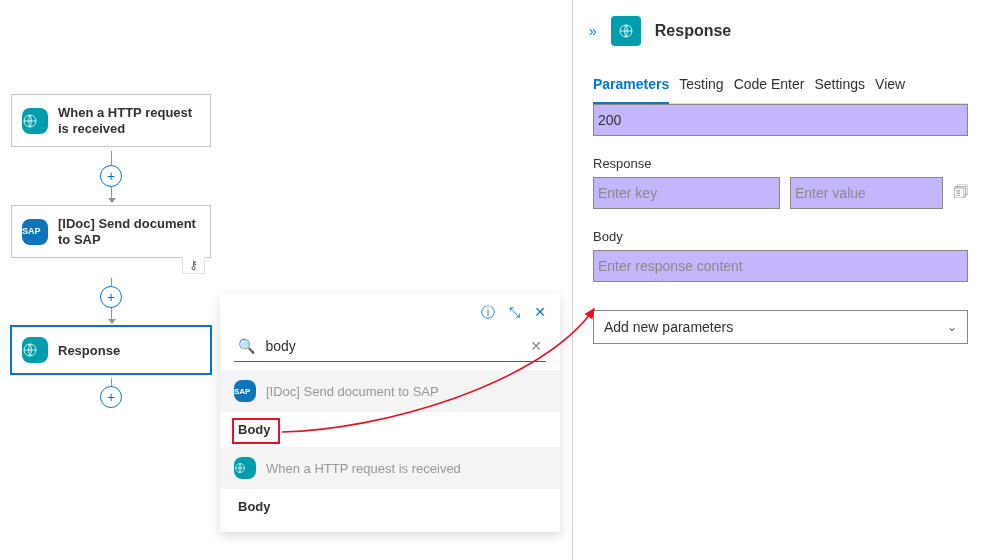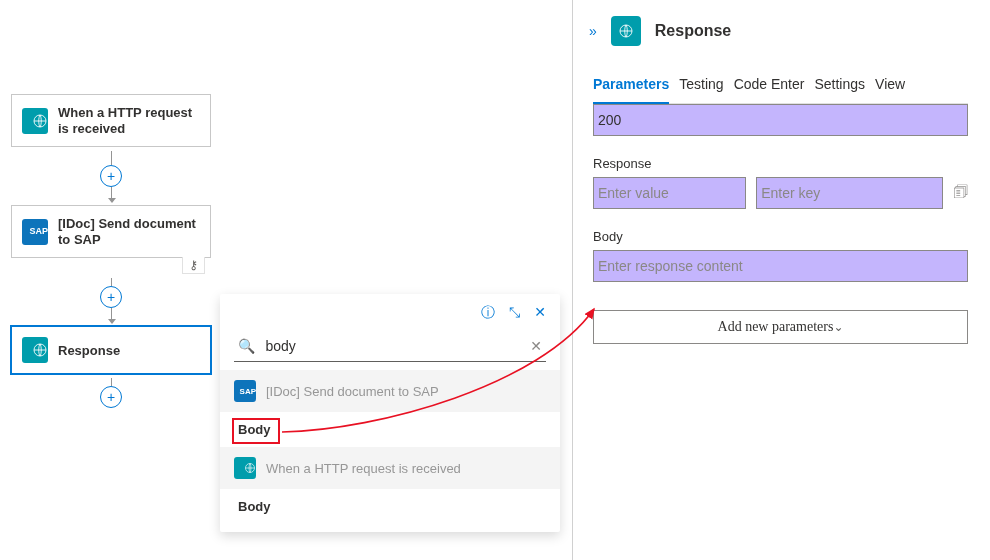--- a/index.html
+++ b/index.html
@@ -32,22 +32,22 @@
     line-height: 1.2;
     position: relative;
   }
   .step.selected {
     border: 2px solid #0078d4;
     margin: -1px;
   }
   .step-icon {
     flex-shrink: 0;
     width: 26px; height: 26px;
-    display: flex; align-items: center; justify-content: flex-end;
-    border-radius: 3px;
+    display: flex; align-items: center; justify-content: flex-start;
+    border-radius: 8px;
   }
   .step-icon.http {
     background: #009dac;
     color: #fff;
   }
   .step-icon.sap {
     background: #0d74bb;
     color: #fff;
     font-size: 9px;
     font-weight: 700;
@@ -190,23 +190,22 @@
     display:flex; align-items:center; gap:10px;
   }
   .headers-row .text-input.key { flex:1 1 55%; }
   .headers-row .text-input.val { flex:1 1 45%; }
   .kv-action { color:#605e5c; font-size:16px; cursor:pointer; }
   .param-select {
     margin-top:28px;
     border:1px solid #8a8886;
     padding:8px 10px;
     font-size:14px;
-    display:flex; justify-content:center; align-items:center;
+    display:flex; justify-content:space-between; align-items:center;
     cursor:pointer;
-    font-family:Liberation Serif, serif;
   }
   .chev { color:#605e5c; font-size:12px; }
 
   
   svg.arrow {
     position:absolute;
     top:0;left:0;
     width:990px;height:560px;
     pointer-events:none;
   }
@@ -326,22 +325,22 @@
     <div class="tab"><span>Testing</span></div>
     <div class="tab"><span>Code Enter</span></div>
     <div class="tab"><span>Settings</span></div>
     <div class="tab"><span>View</span></div>
   </div>
 
   <input class="text-input" value="200" style="">
 
   <div class="field-label">Response</div>
   <div class="headers-row">
+    <input class="text-input key" placeholder="Enter key" style="">
     <input class="text-input val" placeholder="Enter value" style="">
-    <input class="text-input key" placeholder="Enter key" style="">
     <span class="kv-action">🗊</span>
   </div>
 
   <div class="field-label">Body</div>
   <input class="body-input" placeholder="Enter response content" style="">
 
   <div class="param-select">
     <span>Add new parameters</span>
     <span class="chev">⌄</span>
   </div>

